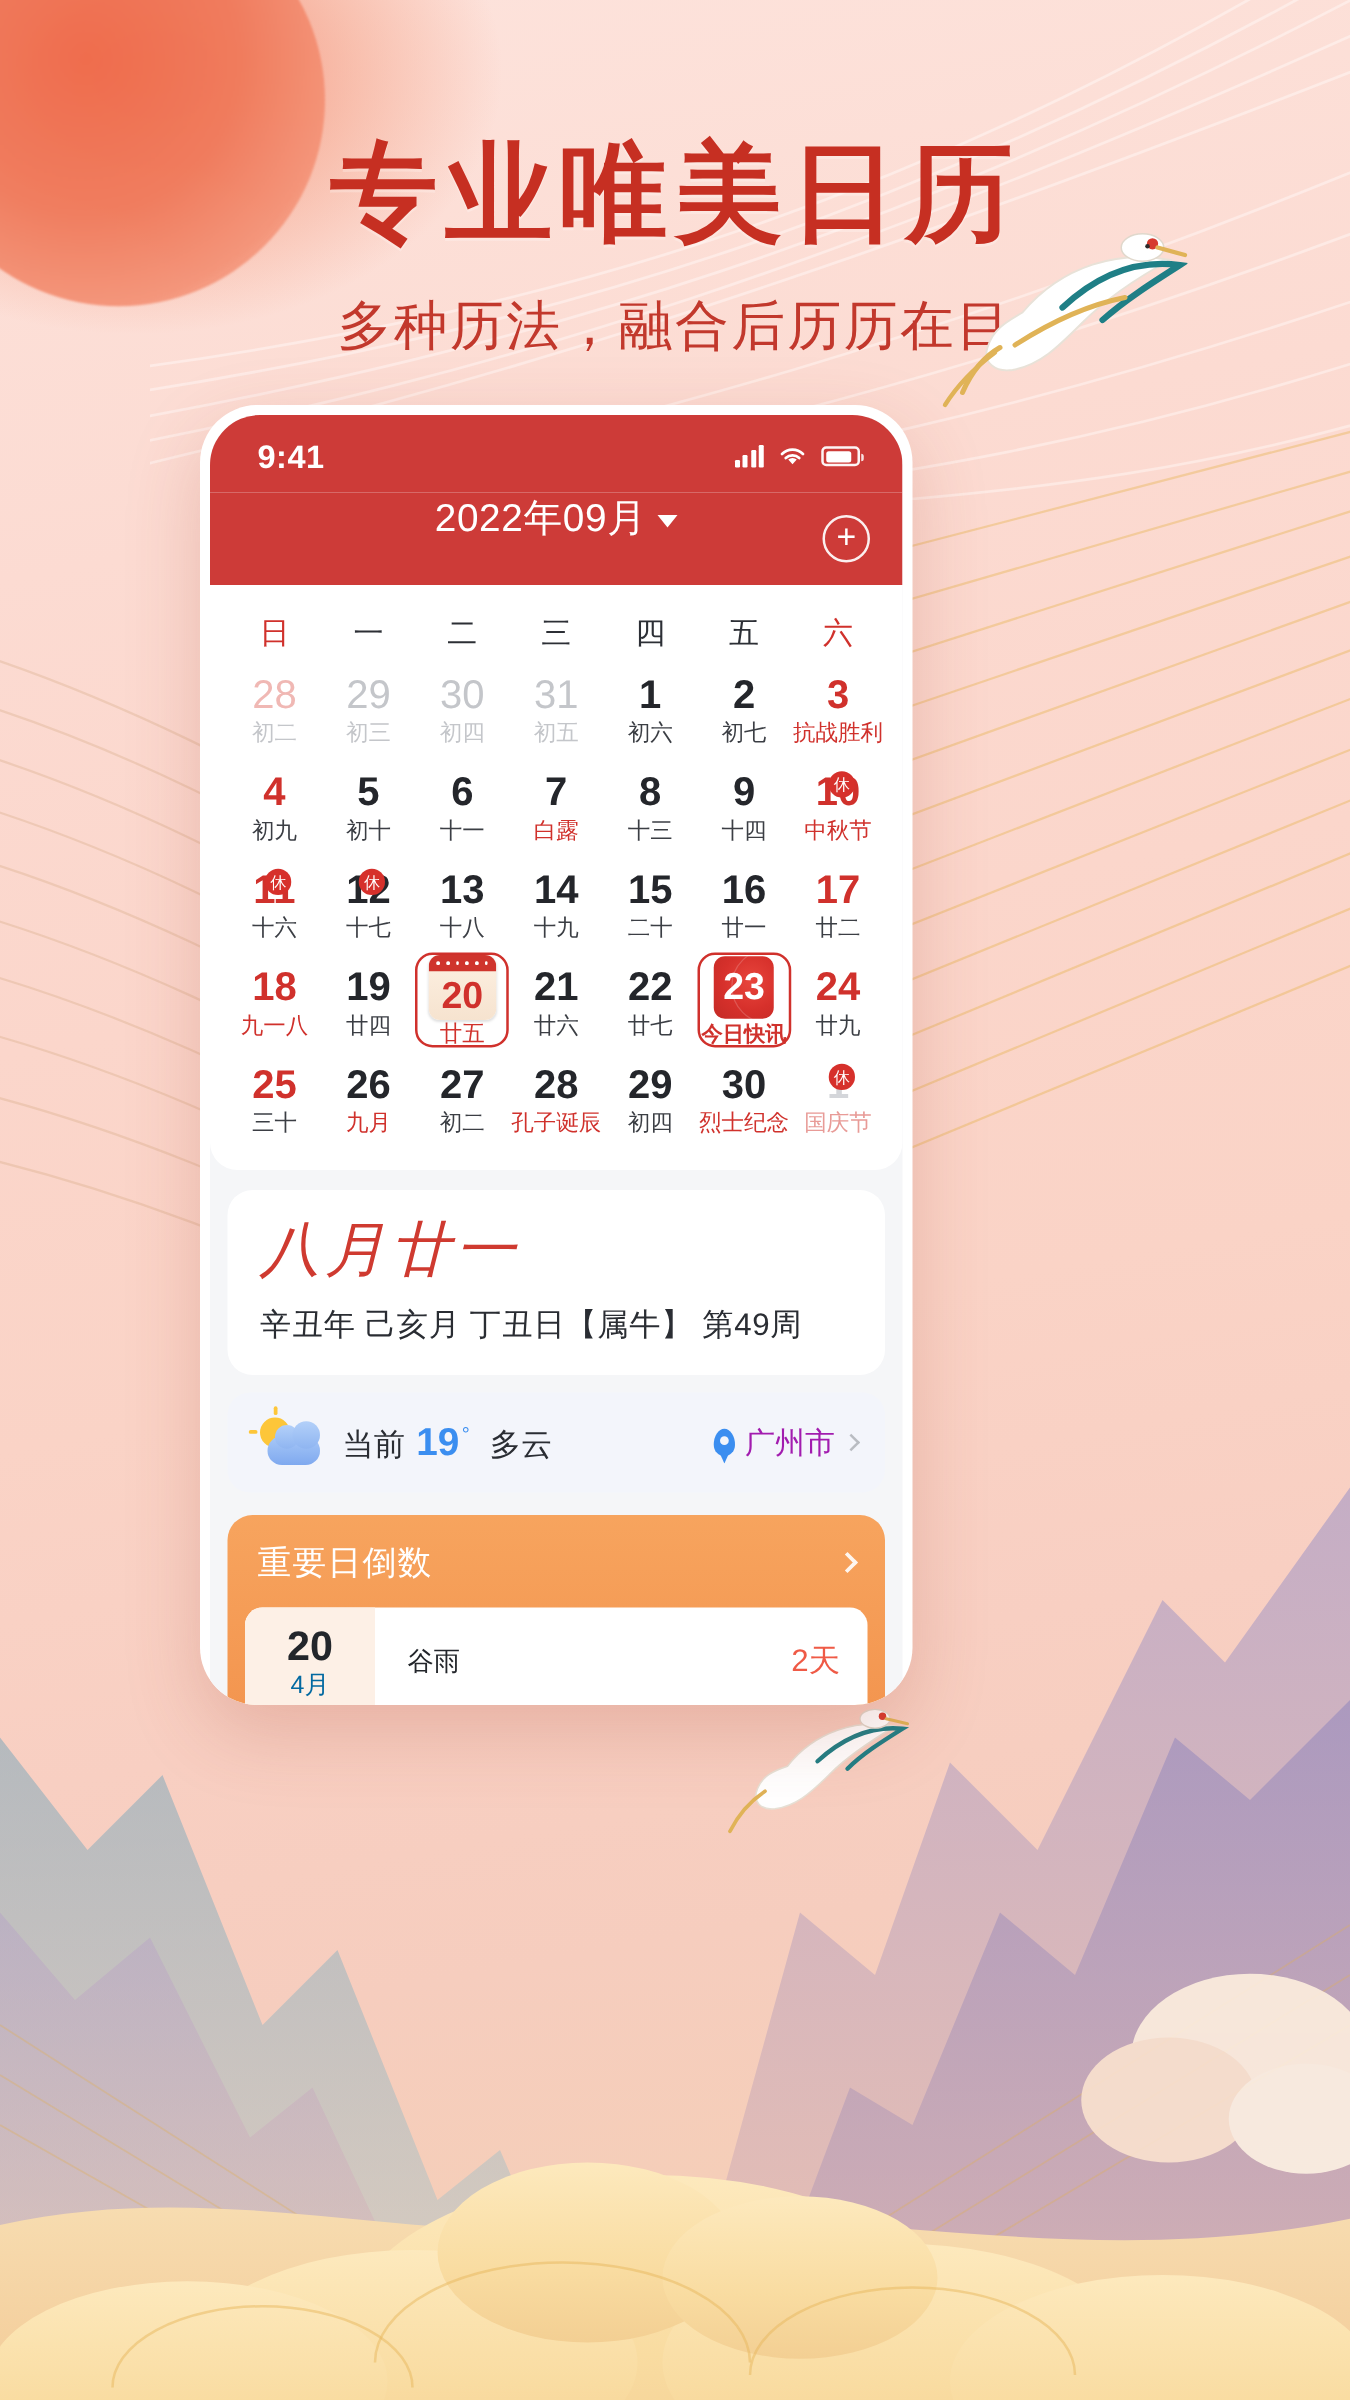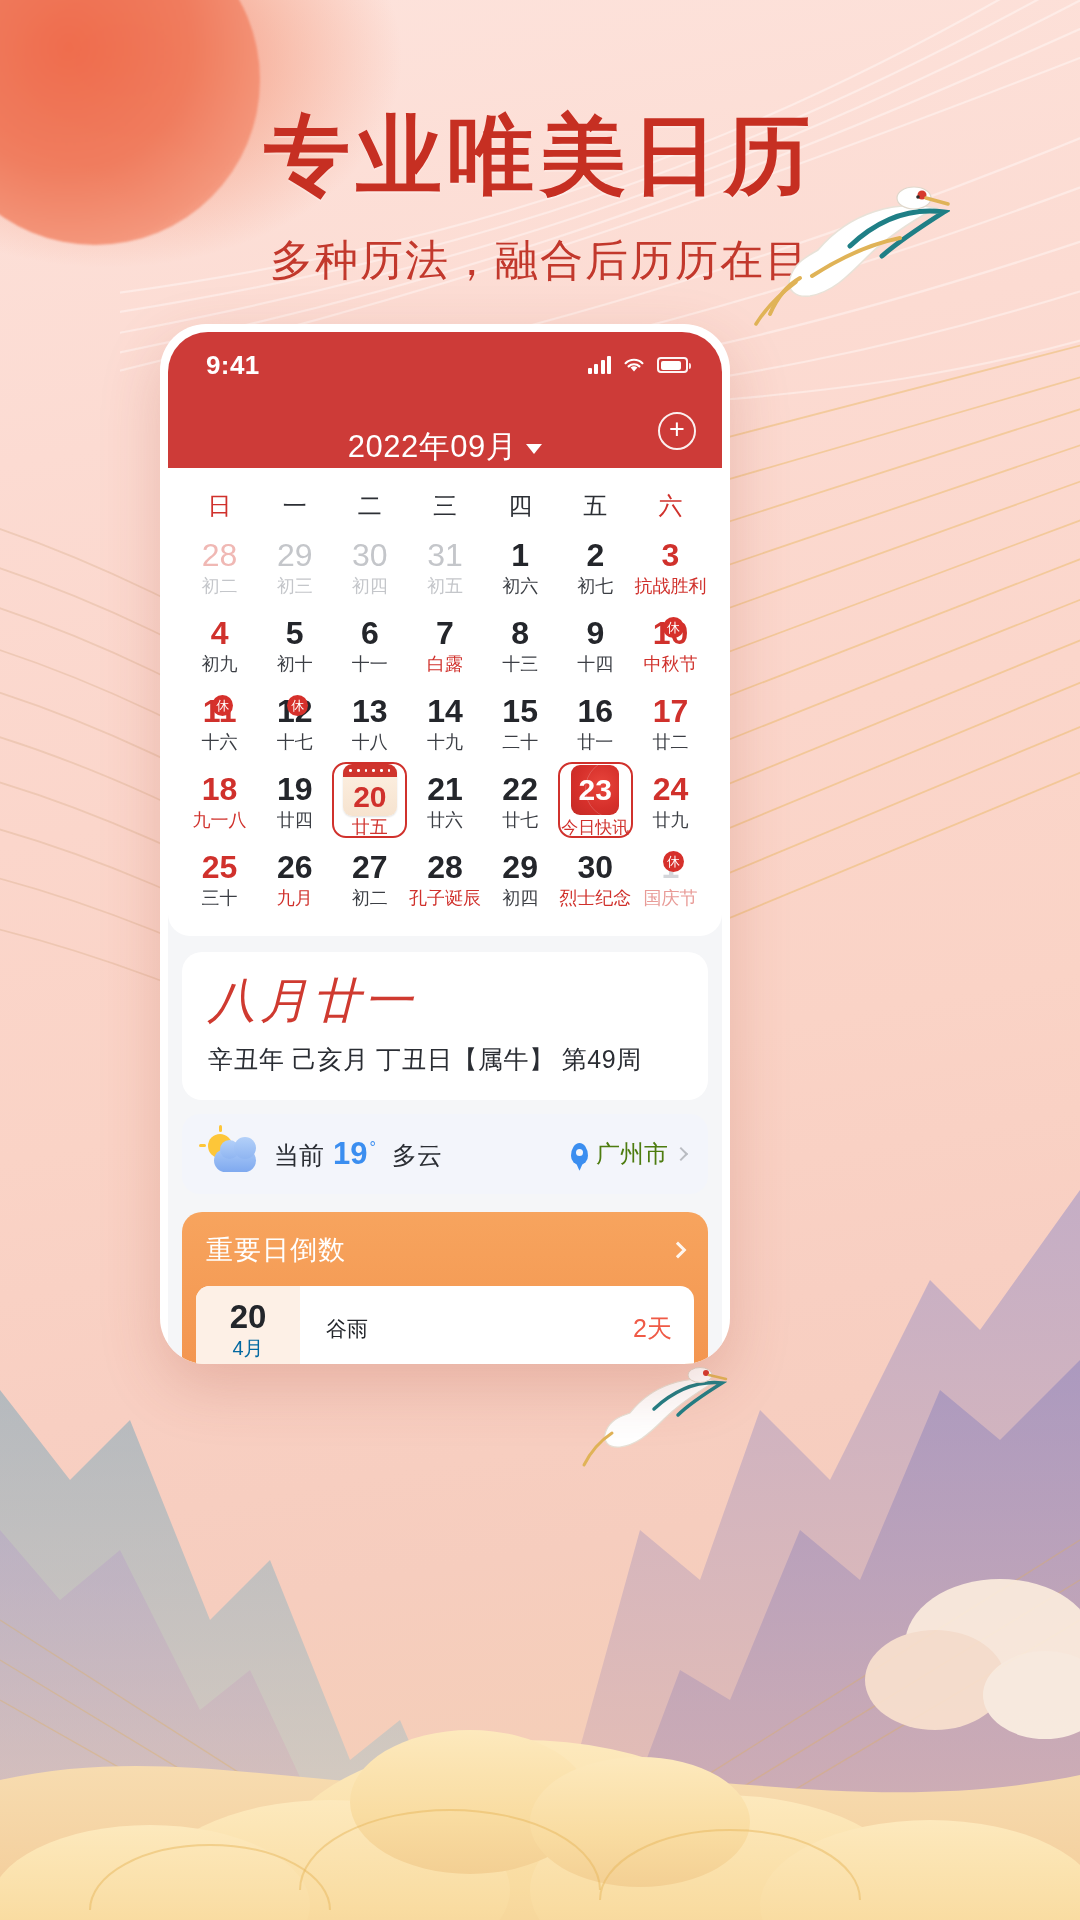--- a/index.html
+++ b/index.html
@@ -103,21 +103,21 @@
   .batt::after {
     content:""; position:absolute; right:-5px; top:4px; width:2.5px; height:6px;
     background: rgba(255,255,255,.85); border-radius: 0 2px 2px 0;
   }
   .batt i { display:block; height:100%; width: 85%; background:#fff; border-radius:2px; }
 
   
   .app-header {
     background: #cd3b38;
     height: 74px;
-    display: flex; align-items: flex-end; justify-content: center;
+    display: flex; align-items: flex-start; justify-content: center;
     position: relative;
   }
   .month-title {
     color: #fff; font-size: 31px; letter-spacing: .5px; font-weight: 400;
     display: flex; align-items: center; gap: 9px;
   }
   .caret-down {
     width: 0; height: 0; border-left: 8px solid transparent;
     border-right: 8px solid transparent; border-top: 10px solid #fff;
     margin-top: 4px;
@@ -194,21 +194,21 @@
     width: 48px; height: 50px; border-radius: 9px;
     background: radial-gradient(circle at 62% 40%, #e8453c 0%, #d6302b 55%, #c32a25 100%);
     display: flex; align-items: center; justify-content: center;
     position: relative; overflow: hidden;
   }
   .today-tile::before {
     content:""; position:absolute; width:58px; height:58px; border-radius:50%;
     border:1px solid rgba(255,255,255,.18); left: 14px; top: -6px;
   }
   .today-tile .n { font-size: 30px; font-weight: 700; color: #fff; line-height: 1; z-index:2; }
-  .daycell.today .dsub { color: #d0312c; margin-top: 4px; font-size:17px; }
+  .daycell.today .dsub { color: #d0312c; margin-top: 4px; font-size:17px;font-weight:bold; }
 
   
   .card { background:#fff; border-radius: 20px; margin: 16px 14px 0 14px; }
   .lunar-card { padding: 22px 26px 24px 26px; }
   .lunar-big {
     font-family:"DejaVu Serif","Liberation Serif",serif;
     font-size: 48px; color: #cf3a30; letter-spacing: 4px; line-height: 1.1;
     font-style: italic; font-weight: 400;
   }
   .lunar-sub { margin-top: 16px; font-size: 25px; color: #2a2d33; letter-spacing: .5px; }
@@ -233,21 +233,21 @@
     content:""; position:absolute; left:6px; top:-9px; width:19px; height:19px;
     background: linear-gradient(180deg,#b3d0f9,#8fb5f1); border-radius:50%;
   }
   .wx-cloud::after {
     content:""; position:absolute; left:20px; top:-12px; width:22px; height:22px;
     background: linear-gradient(180deg,#b3d0f9,#8fb5f1); border-radius:50%;
   }
   .wx-text { margin-left: 16px; display:flex; align-items:baseline; gap: 9px; font-size: 25px; color:#2a2d33; }
   .wx-temp { font-size: 31px; color:#3b8ef0; font-weight:600; }
   .wx-deg { font-size:16px; color:#3b8ef0; position:relative; top:-11px; left:-7px; }
-  .wx-right { margin-left:auto; display:flex; align-items:center; gap: 8px; font-size:24px; color:#4d7c0f; }
+  .wx-right { margin-left:auto; display:flex; align-items:center; gap: 8px; font-size:24px; color:#a21caf; }
   .pin {
     width: 17px; height: 22px; position: relative;
     background: #3b8ef0; border-radius: 50% 50% 50% 50% / 58% 58% 42% 42%;
   }
   .pin::after { content:""; position:absolute; left:5px; top:6px; width:7px; height:7px; background:#f3f5fb; border-radius:50%; }
   .pin::before {
     content:""; position:absolute; left:4px; bottom:-6px; width:9px; height:10px;
     background:#3b8ef0; clip-path: polygon(50% 100%, 0 0, 100% 0);
   }
   .chev { width:10px; height:10px; border-right:2.5px solid #b9bcc2; border-top:2.5px solid #b9bcc2; transform: rotate(45deg); }

